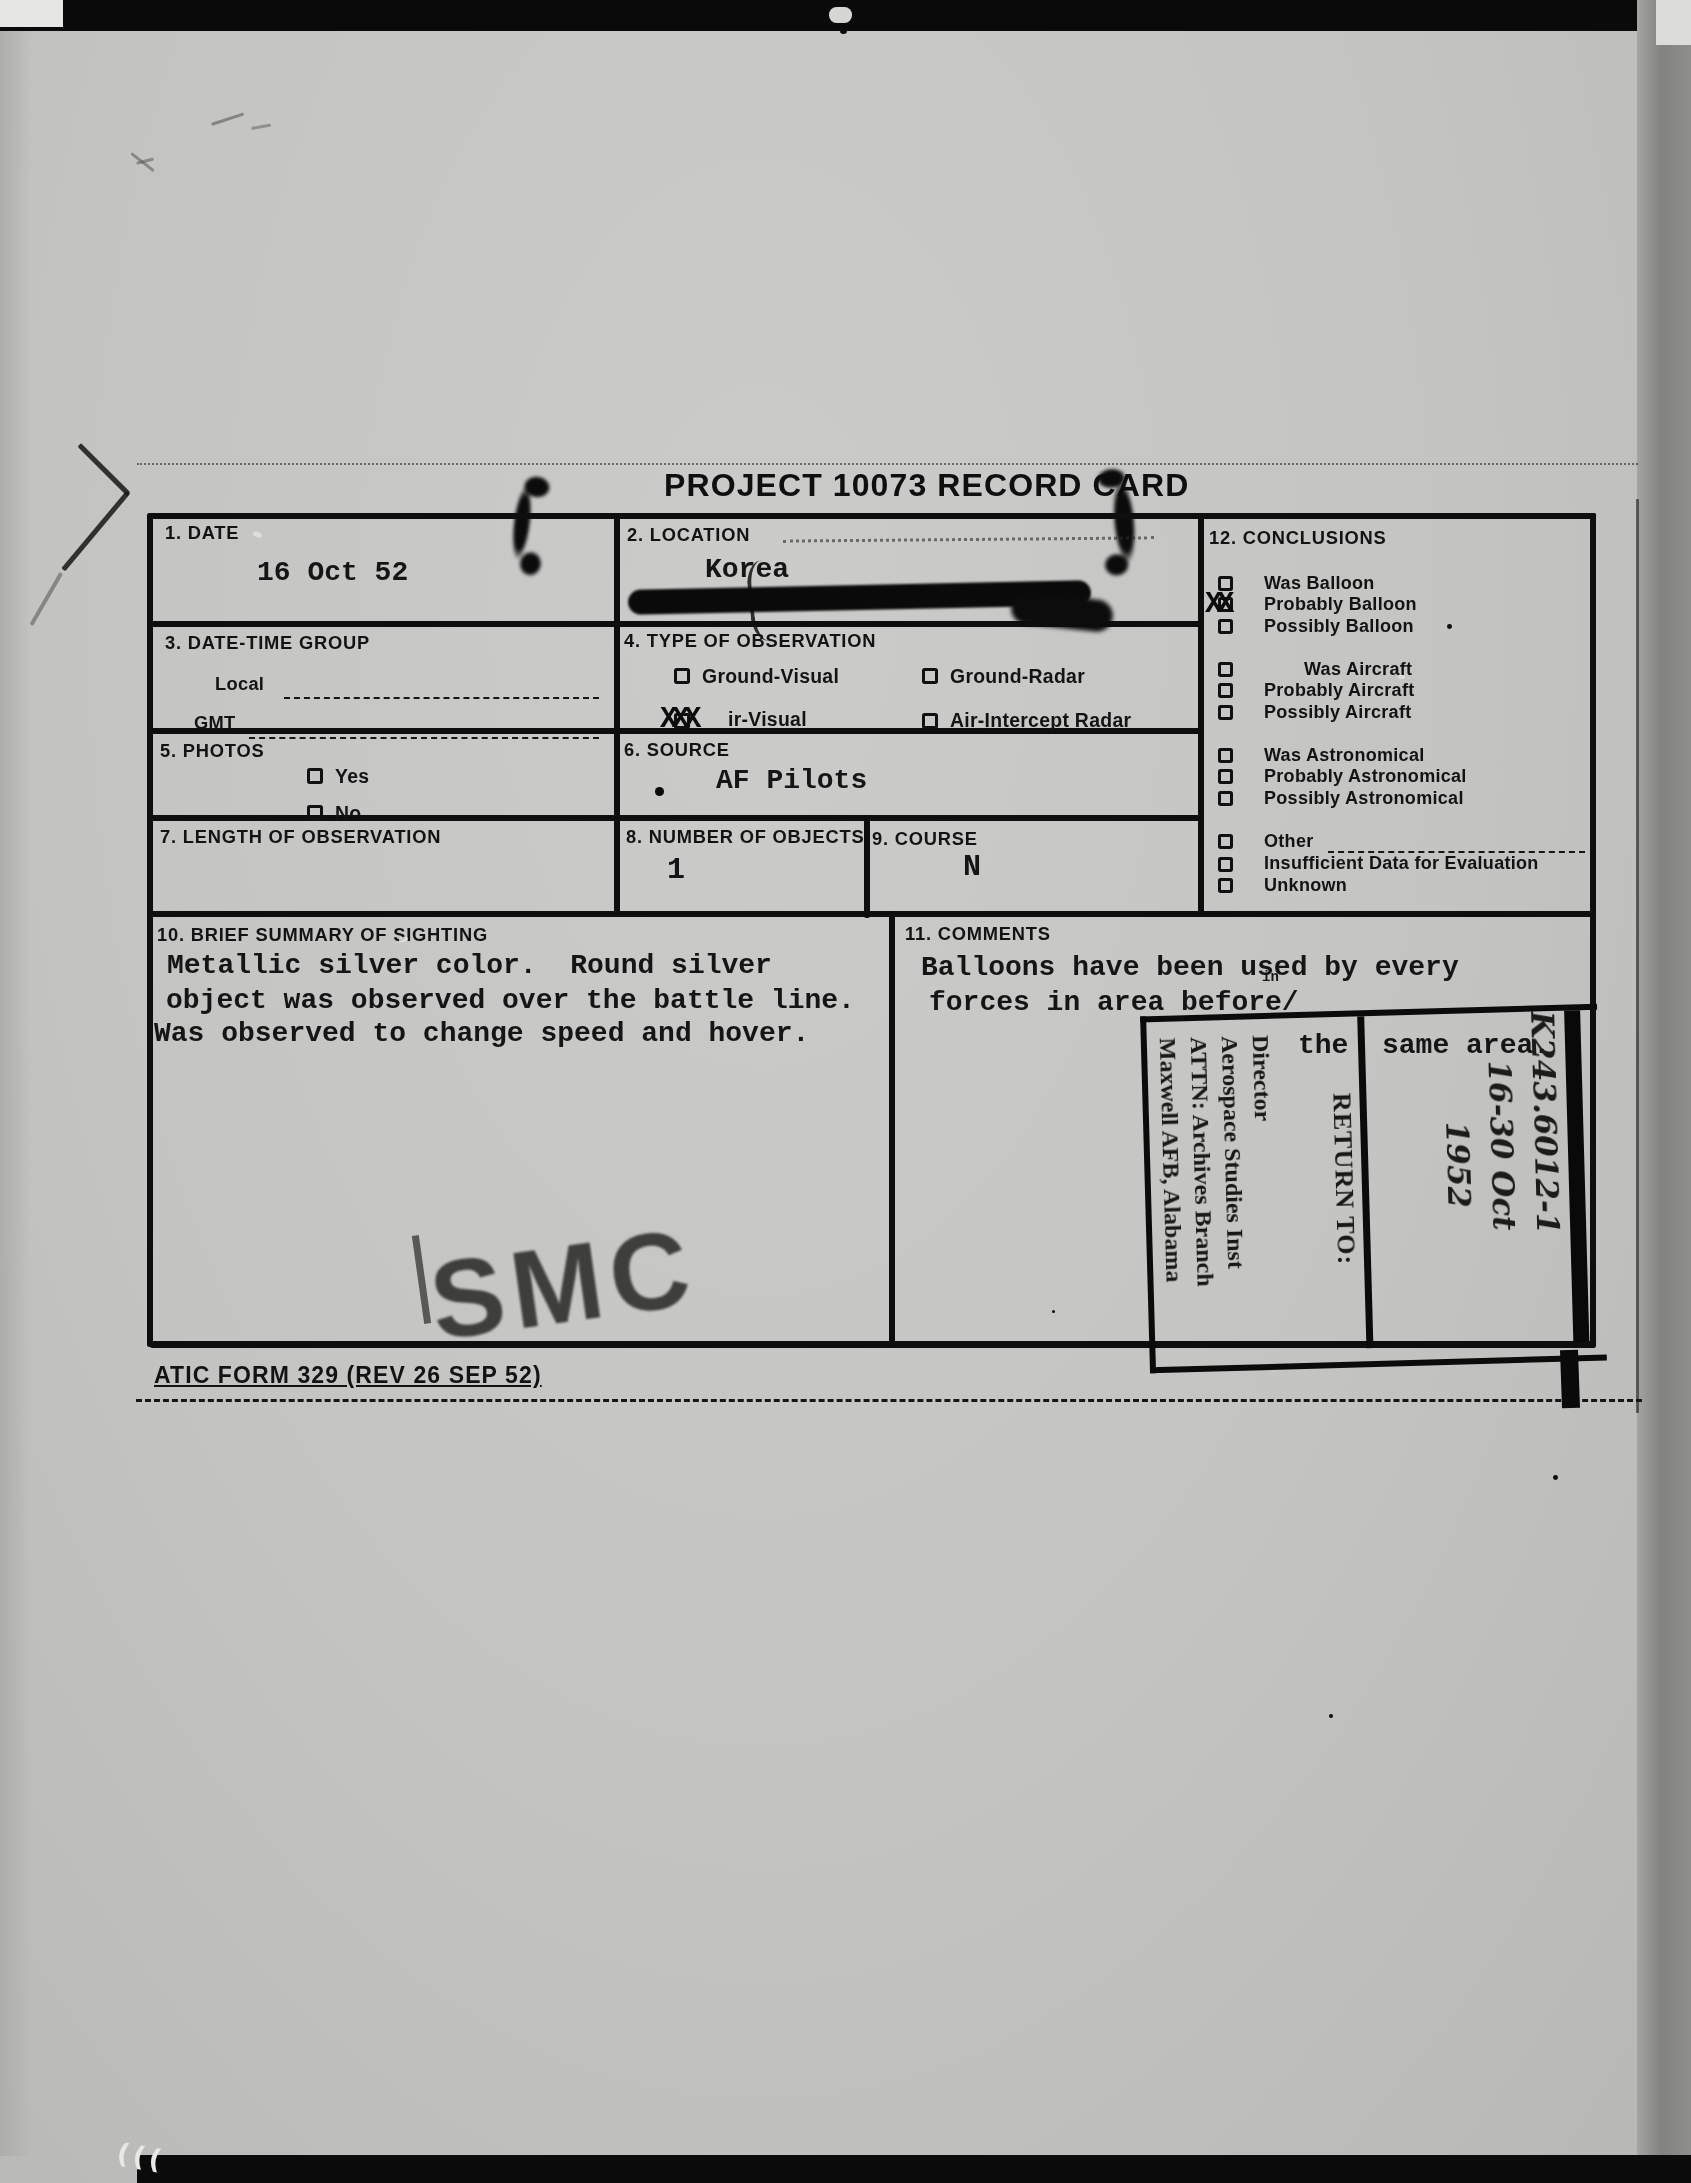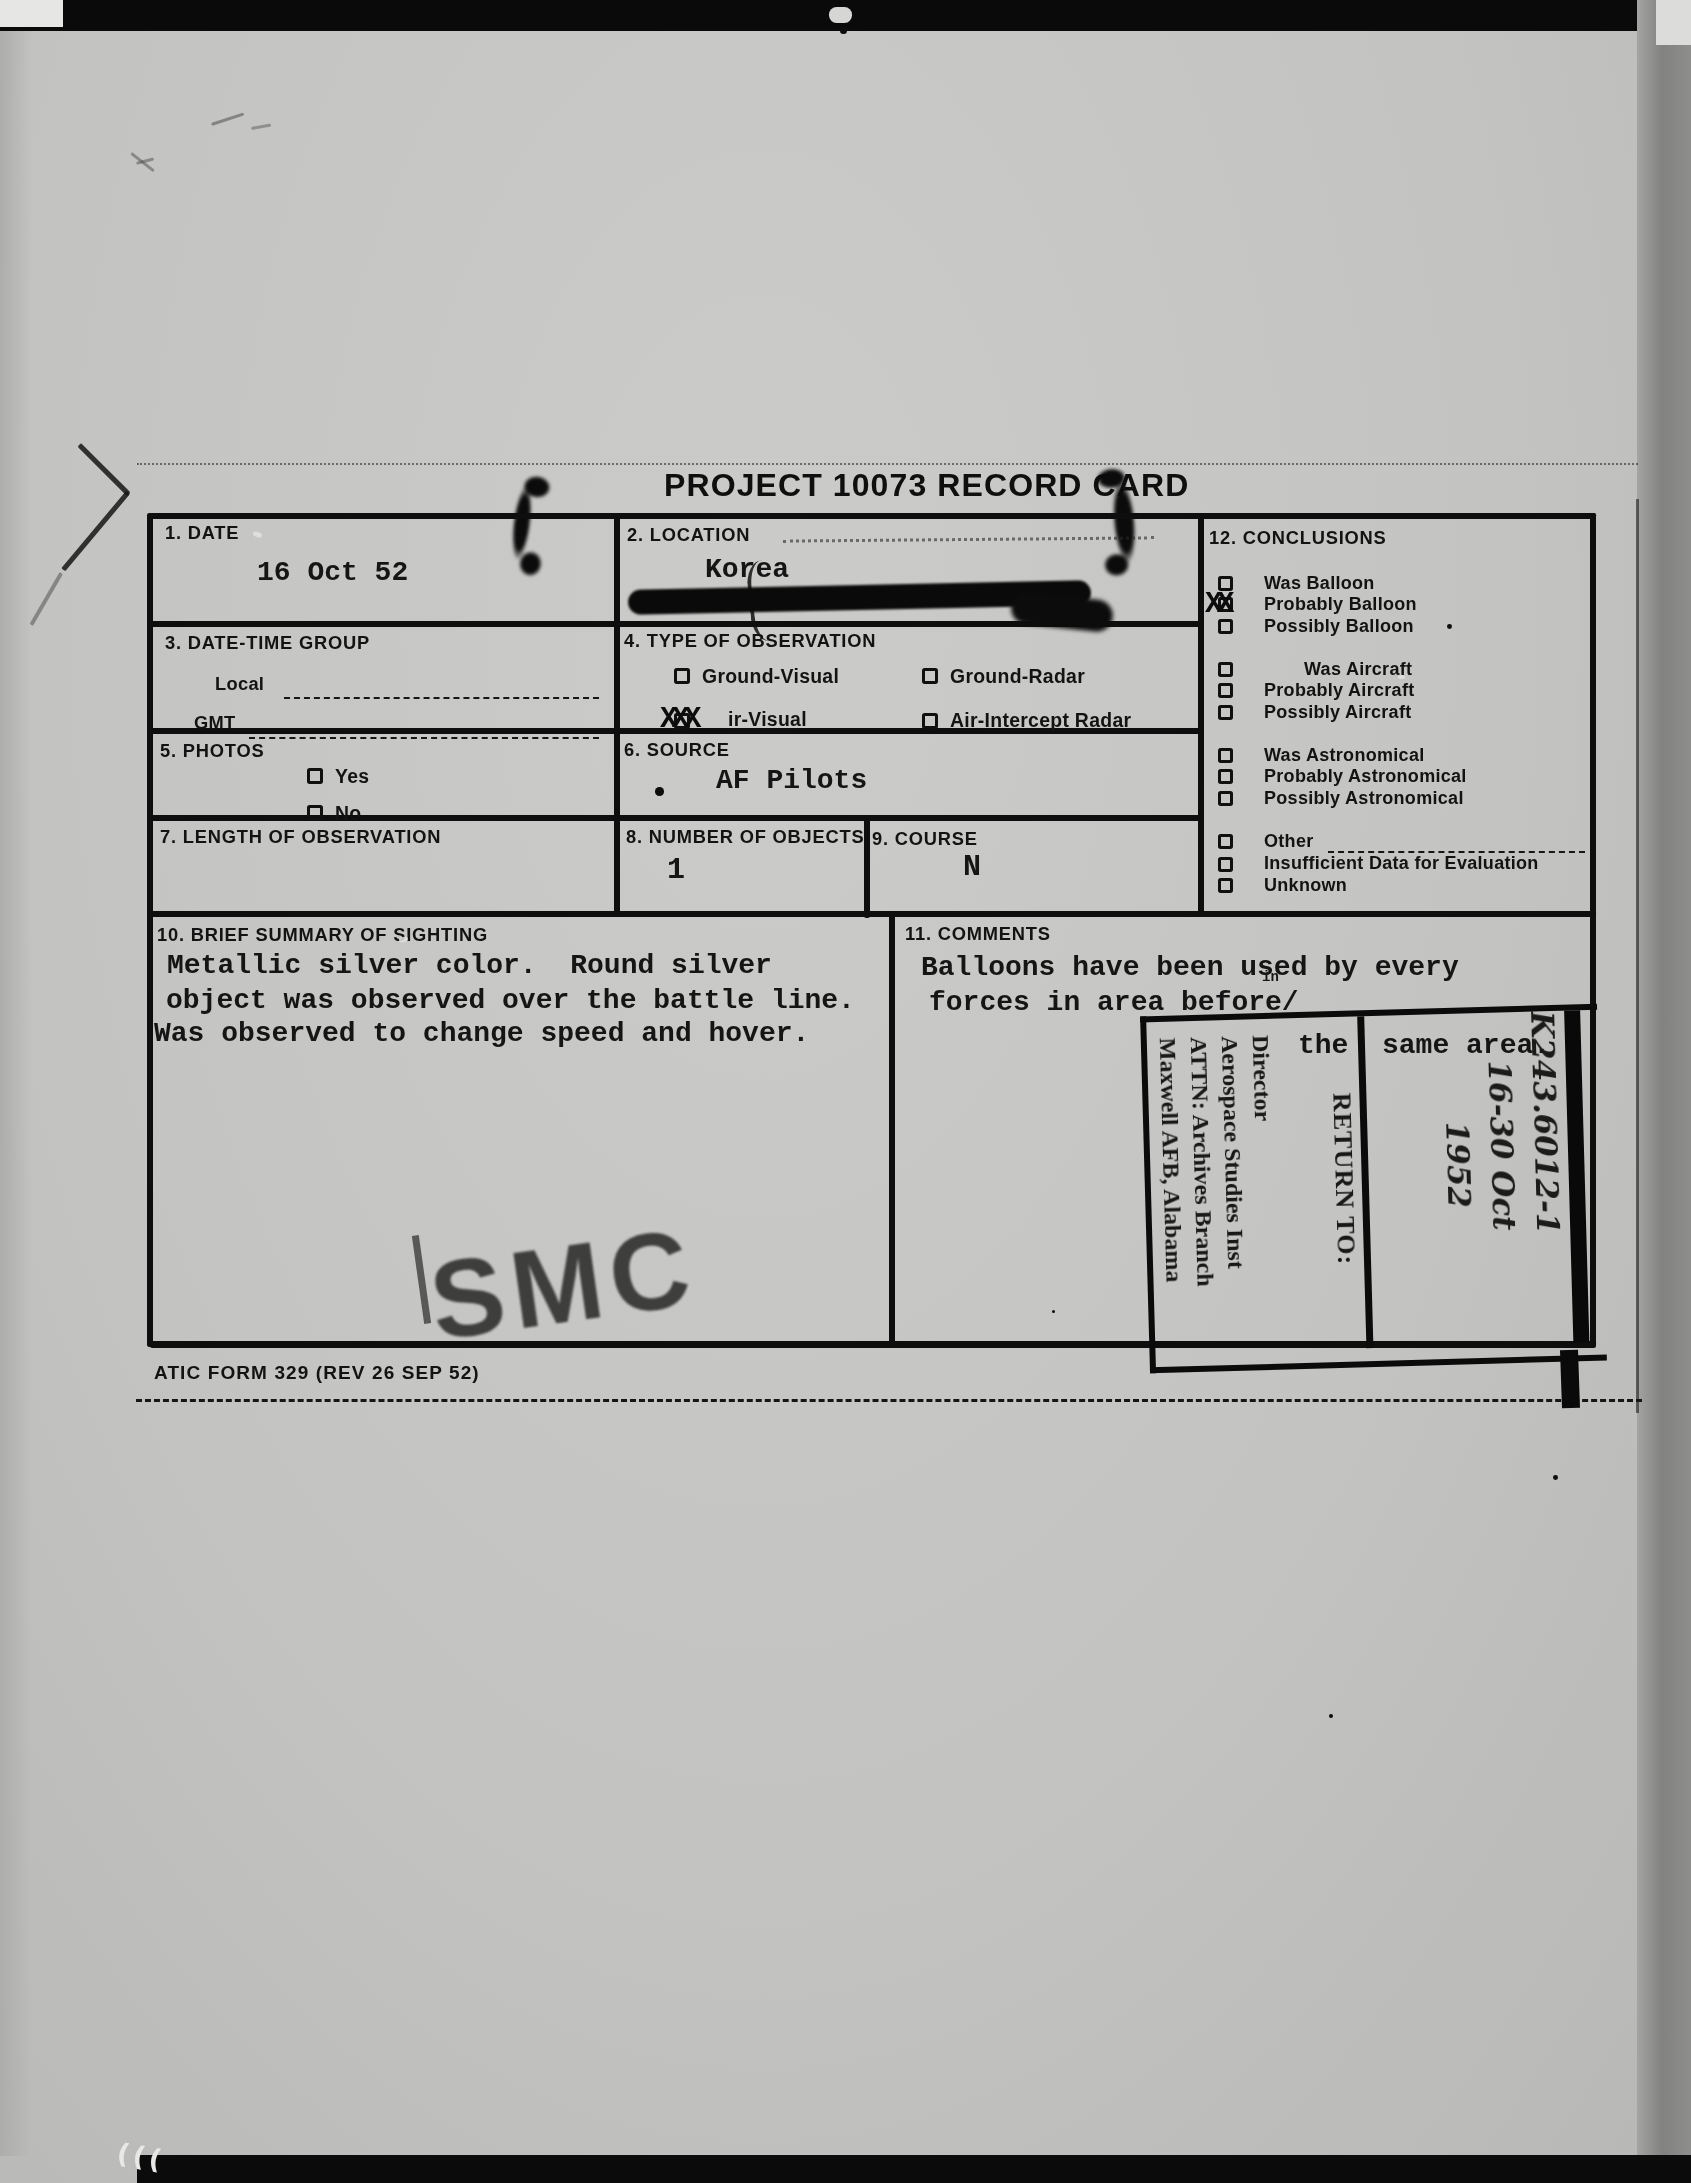--- a/index.html
+++ b/index.html
@@ -185,21 +185,21 @@
         <div class="hand" style="text-indent:48px;">16-30 Oct</div>
         <div class="hand" style="text-indent:108px;">1952</div>
       </div>
     </div>
   </div>
   <div class="abs" style="left:1561px;top:1350px;width:18.3px;height:58px;background:#0a0a0a;transform:rotate(-2deg);"></div>
 
   <div class="abs" style="left:418px;top:1235px;width:6.5px;height:89px;background:#2a2a28;opacity:.7;transform:rotate(-8deg);"></div>
   <div id="smc">SMC</div>
 
-  <div class="lbl" style="left:154px;top:1363px;font-size:19px;letter-spacing:1.1px;">ATIC FORM 329 (REV 26 SEP 52)</div>
+  <div class="lbl" style="left:154px;top:1363px;font-size:23px;letter-spacing:1.1px;text-decoration:underline;">ATIC FORM 329 (REV 26 SEP 52)</div>
 
   <div class="speck" style="left:840px;top:27px;width:6.5px;height:6.5px;"></div>
   <div class="speck" style="left:1447px;top:624px;width:4.8px;height:4.8px;"></div>
   <div class="speck" style="left:1553px;top:1475px;width:4.8px;height:4.8px;"></div>
   <div class="speck" style="left:1329px;top:1714px;width:3.8px;height:3.8px;"></div>
   <div class="speck" style="left:1052px;top:1310px;width:3.2px;height:3.2px;"></div>
   <div class="wspeck" style="left:253px;top:532px;width:8.6px;height:4.8px;transform:rotate(20deg);"></div>
   <div class="wspeck" style="left:399px;top:937px;width:8.6px;height:5.4px;transform:rotate(-15deg);"></div>
   <div class="wspeck" style="left:1398px;top:675px;width:7px;height:4.3px;"></div>
 

